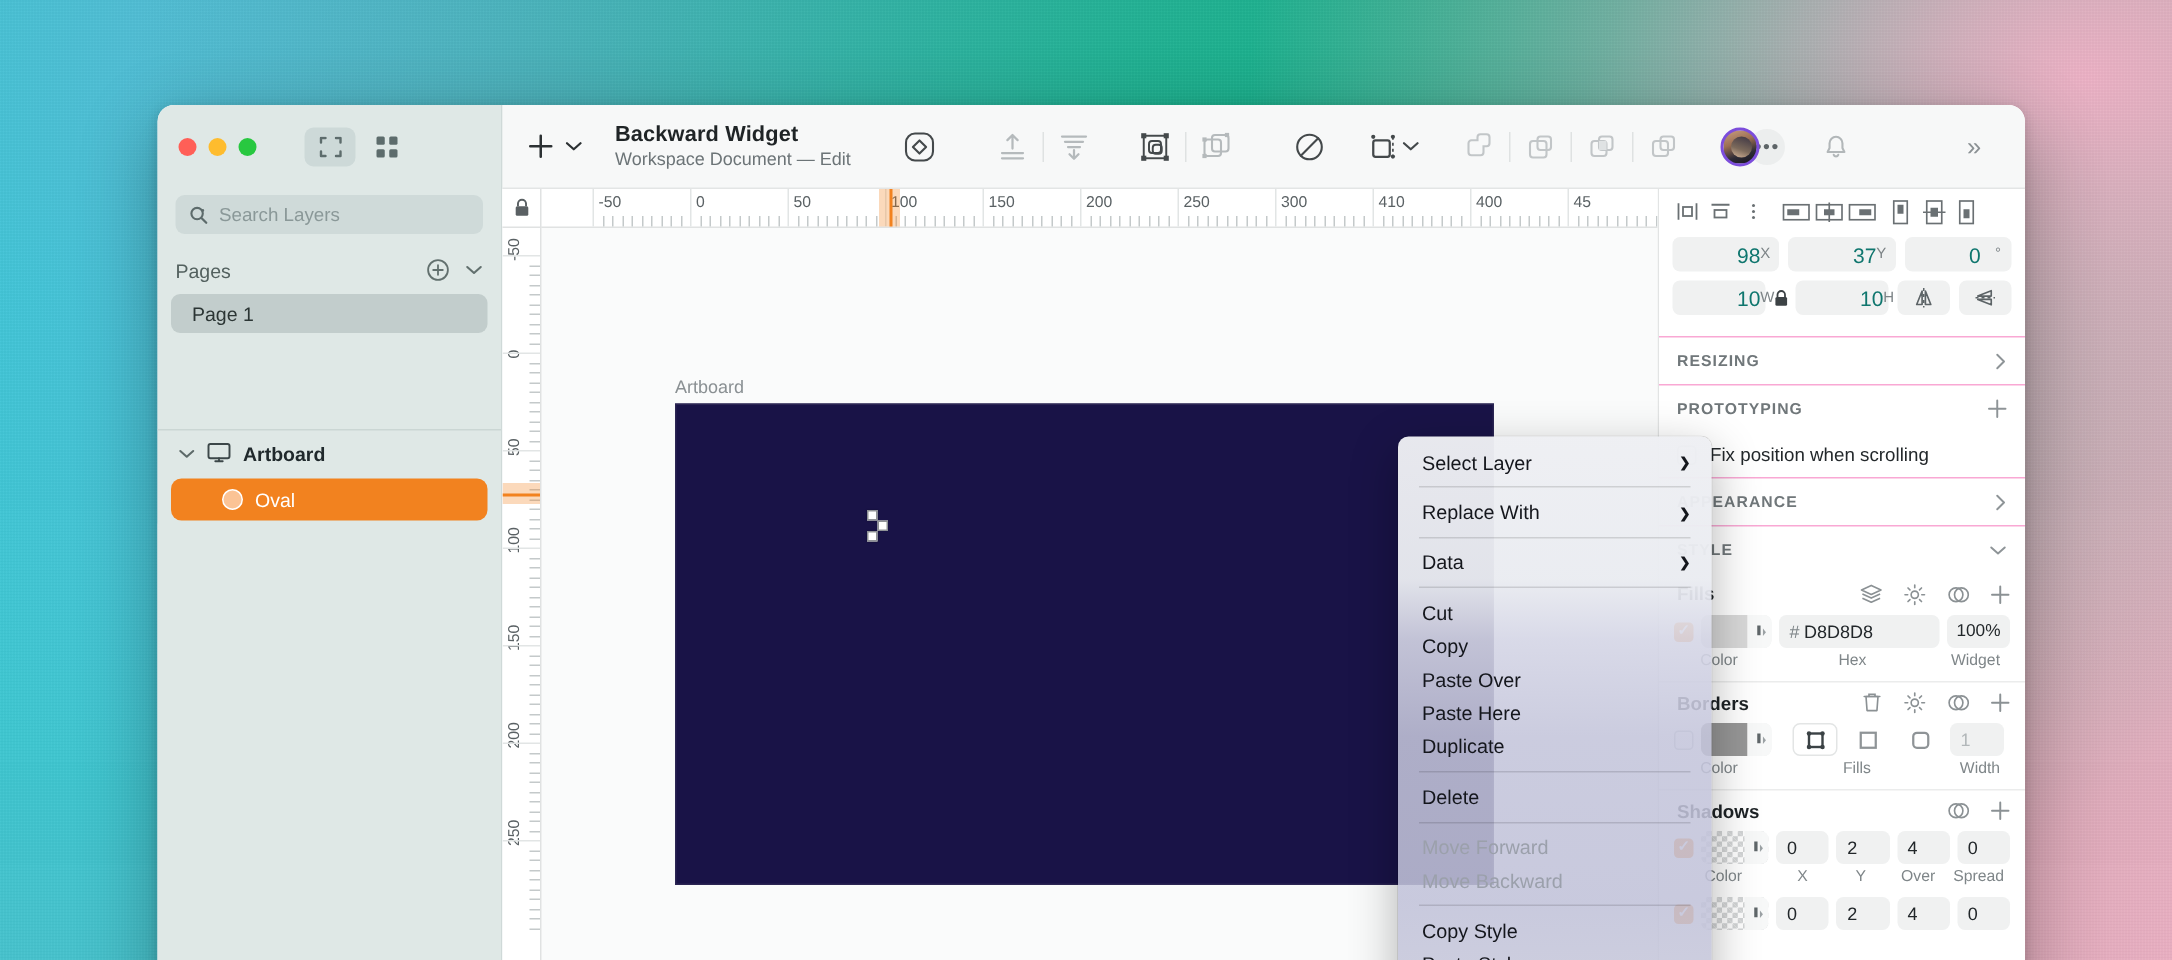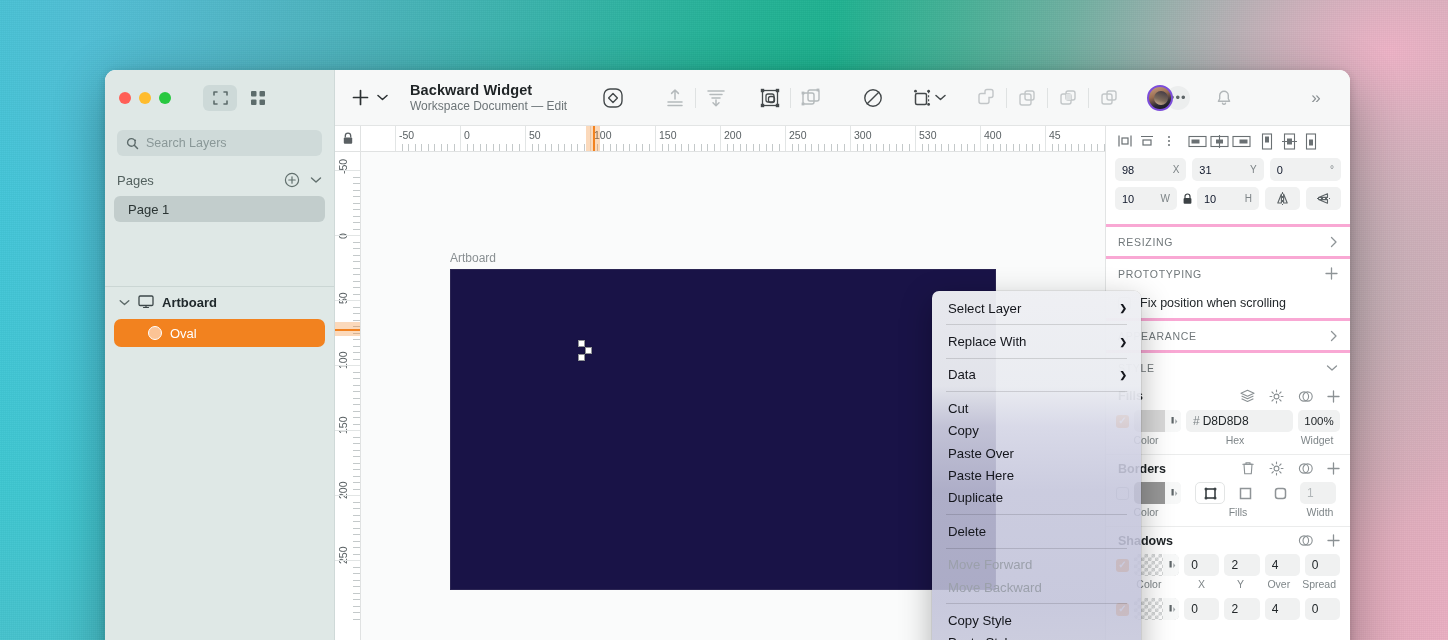--- a/index.html
+++ b/index.html
@@ -210,31 +210,31 @@
   .insp-align {
     height:26px; display:flex; align-items:center; gap:0; padding:4px 8px 0;
   }
   .ai { width:22px; height:22px; display:flex; align-items:center; justify-content:center; color:#6a7073; }
   .insp-rows { padding:6px 9px 8px; }
   .irow { display:flex; align-items:center; gap:6px; margin-bottom:6px; }
   .fld {
     background:#f0f1f1; border-radius:5px; height:23px; display:flex;
     align-items:center; padding: 0 7px; flex:1; min-width:0;
   }
-  .fld .v { font-size:11px; color:#0f172a; flex:1; }
+  .fld .v { font-size:14px; color:#0f766e; flex:1;margin-left:36px; }
   .fld .u { font-size:10px; color:#7d8487; text-transform:uppercase; }
   .lockicon { color:#3c4245; display:flex; margin:0 -2px 0 -1px;}
   .sqbtn {
     width:35px; height:23px; border-radius:5px; background:#f0f1f1;
     display:flex; align-items:center; justify-content:center; color:#5d6467;
   }
   .sec {
     height:32px; display:flex; align-items:center; padding:0 12px;
-    border-top:3px solid #f9a8d4; font-size:10.5px; letter-spacing:.7px;
-    color:#70777a; font-weight:normal; text-transform:uppercase;
+    border-top:1px solid #f9a8d4; font-size:10.5px; letter-spacing:.7px;
+    color:#70777a; font-weight:bold; text-transform:uppercase;
   }
   .sec .sp { flex:1; }
   .sec .ic { color:#8e9497; display:flex; }
   .checkrow {
     height:30px; display:flex; align-items:center; gap:9px; padding:0 12px;
     font-size:12.5px; color:#23282b;
   }
   .cb { width:13px; height:13px; border:1px solid #b9bec0; border-radius:3px; background:#fff; }
   .styhdr {
     height:28px; display:flex; align-items:center; padding:0 10px 0 12px;
@@ -608,21 +608,21 @@
           <div class="tick" style="left: 515px; top: 0px; width: 1px; height: 26px; background: rgb(226, 229, 229);"></div>
           <div class="tick" style="left: 521.5px; top: 18px; width: 1px; height: 8px;"></div>
           <div class="tick" style="left: 528px; top: 18px; width: 1px; height: 8px;"></div>
           <div class="tick" style="left: 534.5px; top: 18px; width: 1px; height: 8px;"></div>
           <div class="tick" style="left: 541px; top: 18px; width: 1px; height: 8px;"></div>
           <div class="tick" style="left: 547.5px; top: 18px; width: 1px; height: 8px;"></div>
           <div class="tick" style="left: 554px; top: 18px; width: 1px; height: 8px;"></div>
           <div class="tick" style="left: 560.5px; top: 18px; width: 1px; height: 8px;"></div>
           <div class="tick" style="left: 567px; top: 18px; width: 1px; height: 8px;"></div>
           <div class="tick" style="left: 573.5px; top: 18px; width: 1px; height: 8px;"></div>
-          <div class="rt-label" style="left: 584px; top: 3px;">530</div>
+          <div class="rt-label" style="left: 584px; top: 3px;">410</div>
           <div class="tick" style="left: 580px; top: 0px; width: 1px; height: 26px; background: rgb(226, 229, 229);"></div>
           <div class="tick" style="left: 586.5px; top: 18px; width: 1px; height: 8px;"></div>
           <div class="tick" style="left: 593px; top: 18px; width: 1px; height: 8px;"></div>
           <div class="tick" style="left: 599.5px; top: 18px; width: 1px; height: 8px;"></div>
           <div class="tick" style="left: 606px; top: 18px; width: 1px; height: 8px;"></div>
           <div class="tick" style="left: 612.5px; top: 18px; width: 1px; height: 8px;"></div>
           <div class="tick" style="left: 619px; top: 18px; width: 1px; height: 8px;"></div>
           <div class="tick" style="left: 625.5px; top: 18px; width: 1px; height: 8px;"></div>
           <div class="tick" style="left: 632px; top: 18px; width: 1px; height: 8px;"></div>
           <div class="tick" style="left: 638.5px; top: 18px; width: 1px; height: 8px;"></div>
@@ -857,21 +857,21 @@
         </div>
       </div>
 
       <div class="insp-rows">
         <div class="irow">
           <div class="fld">
             <span class="v">98</span>
             <span class="u">X</span>
           </div>
           <div class="fld">
-            <span class="v">31</span>
+            <span class="v">37</span>
             <span class="u">Y</span>
           </div>
           <div class="fld">
             <span class="v">0</span>
             <span class="u">°</span>
           </div>
         </div>
         <div class="irow">
           <div class="fld">
             <span class="v">10</span>

